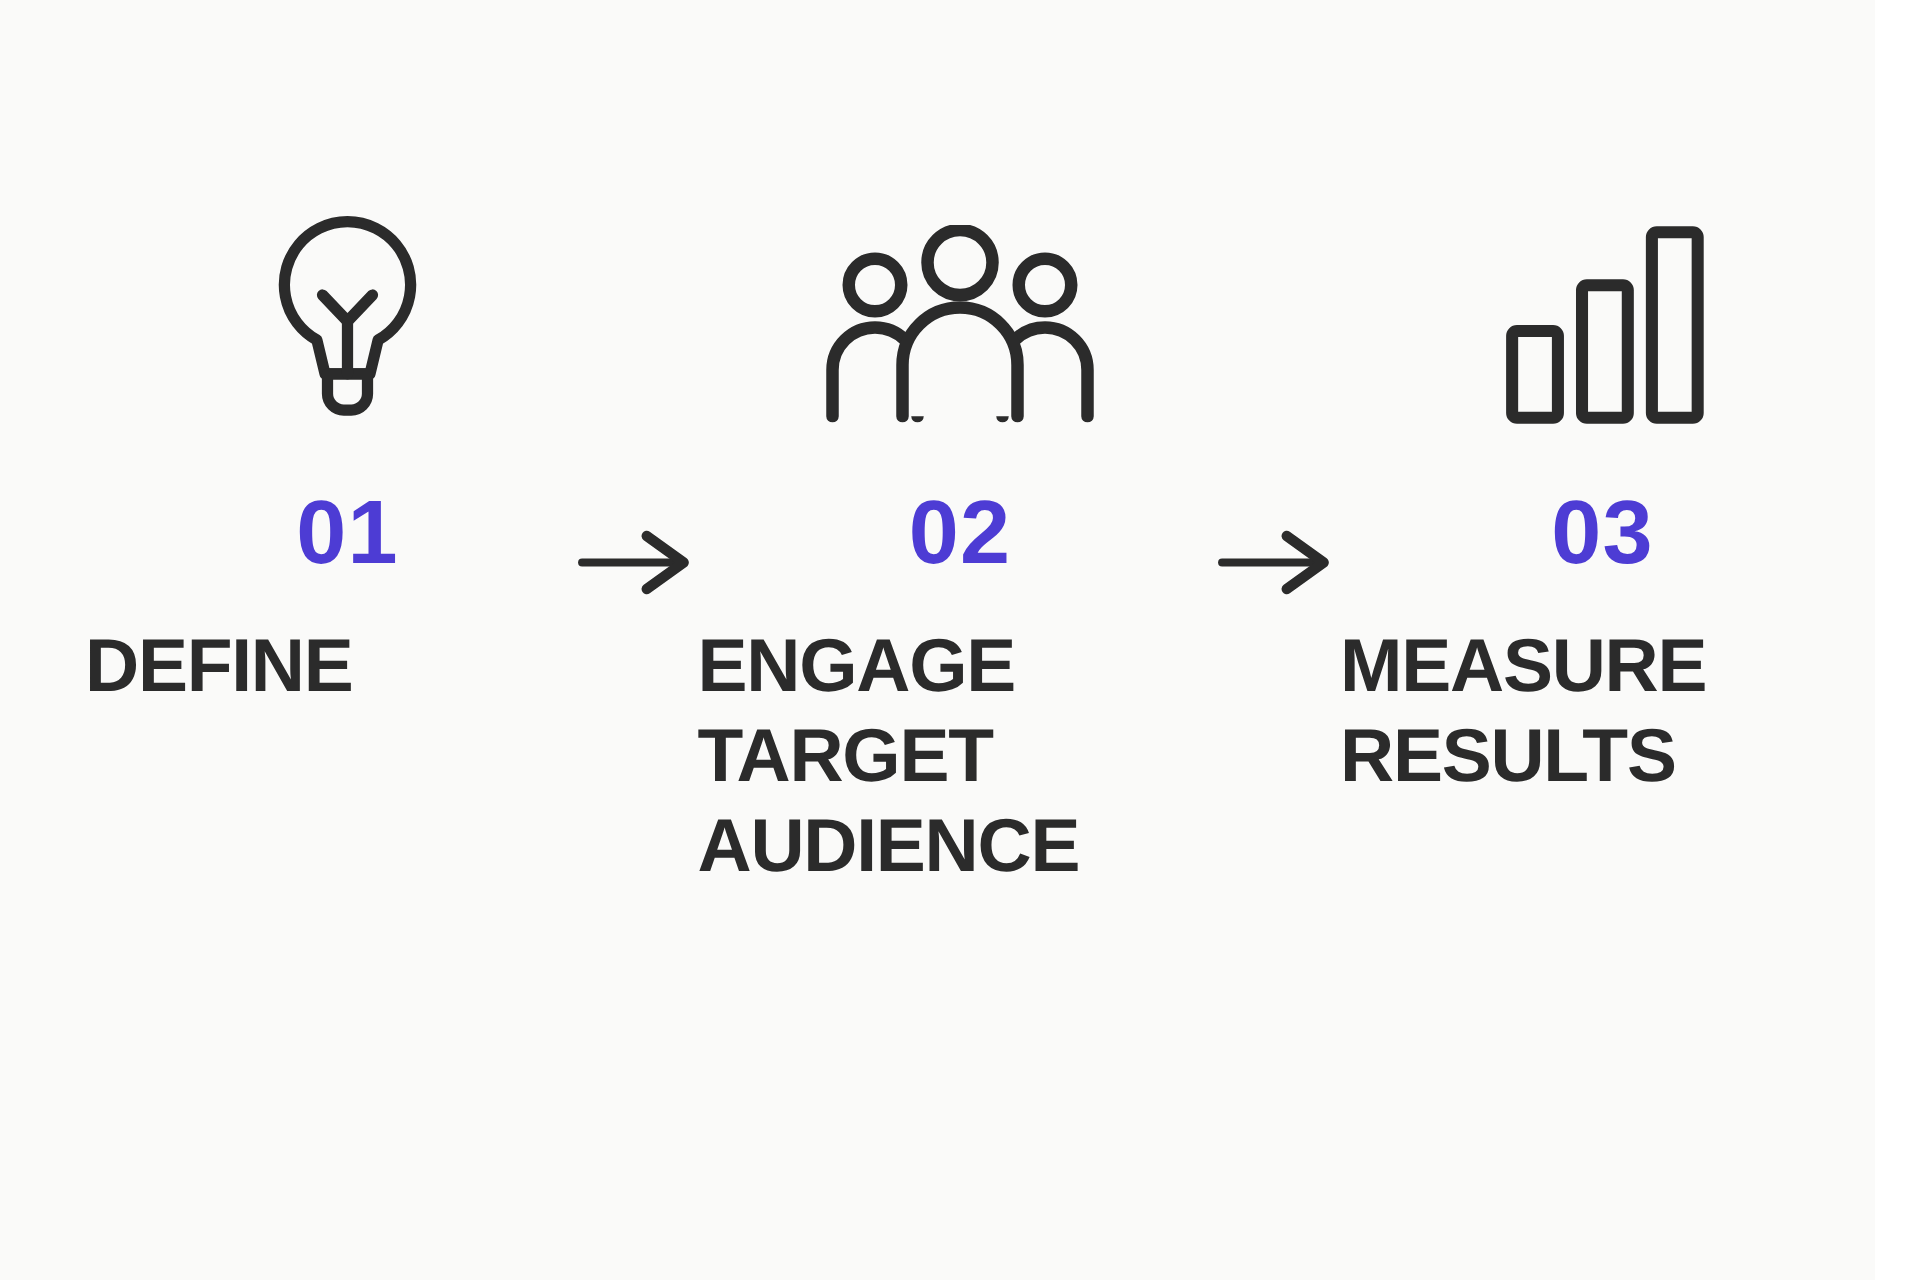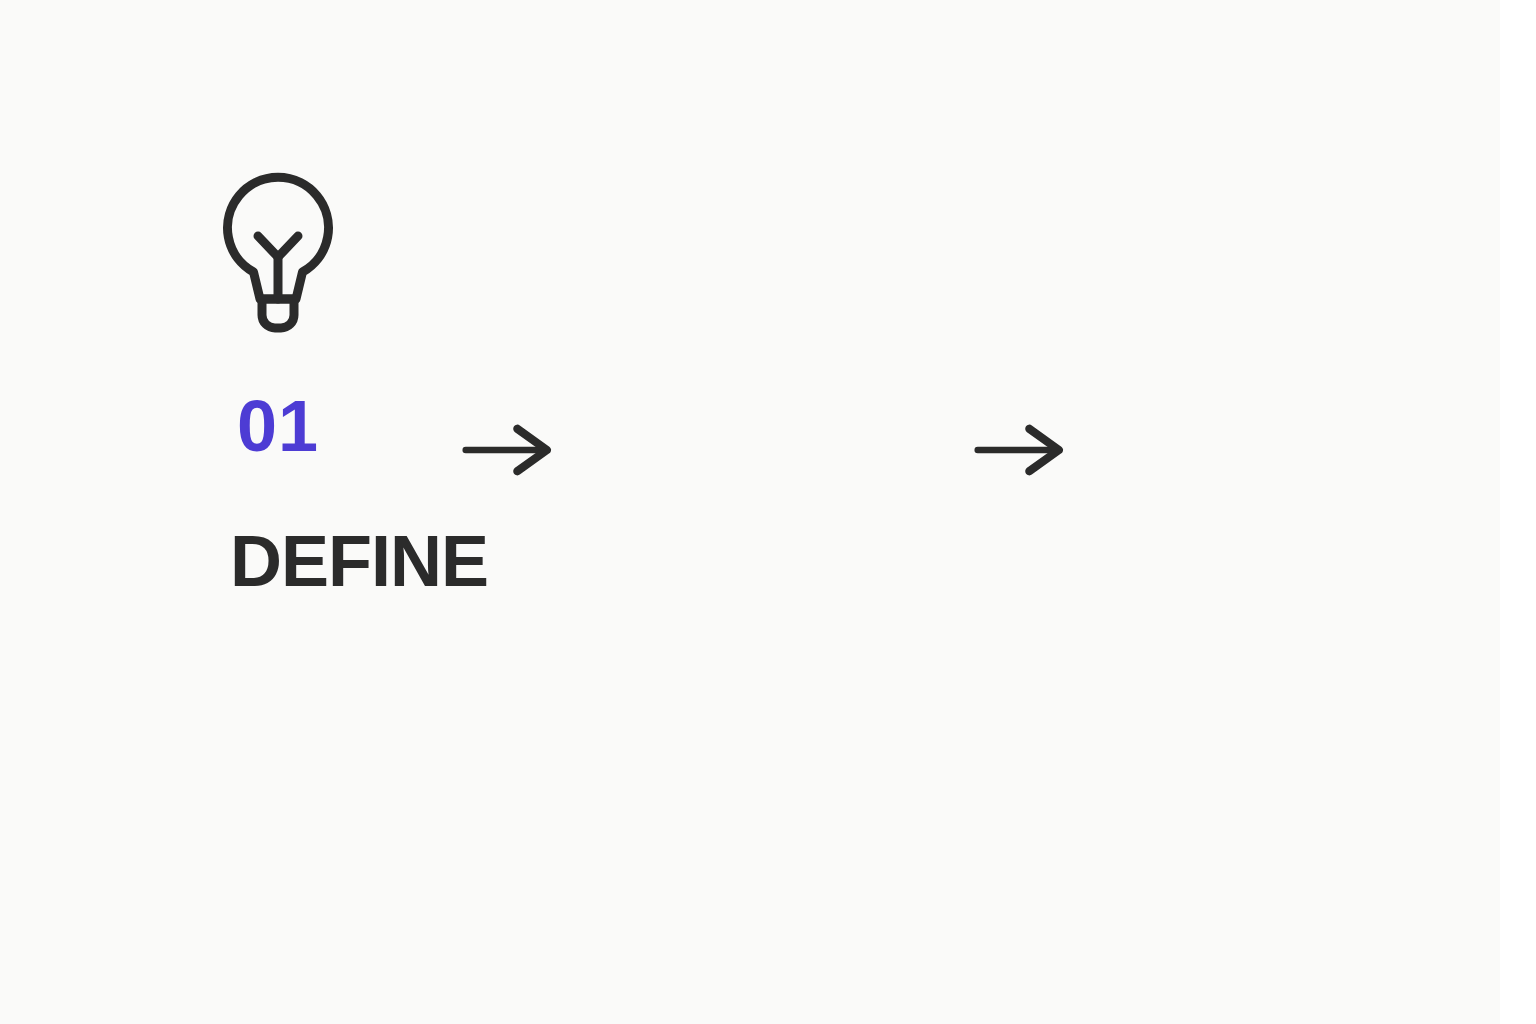--- a/index.html
+++ b/index.html
@@ -39,27 +39,26 @@
     font-weight: 700;
     line-height: 1;
     letter-spacing: 1px;
     color: var(--accent, #4d3cd4);
   }
   .step-label {
     position: absolute;
     top: 497px;
     left: 0;
     width: 100%;
-    text-align: right;
-    font-size: 72px;
+    text-align: left;
+    font-size: 60px;
     font-weight: 700;
     line-height: 72px;
     letter-spacing: -1px;
     color: var(--ink, #2b2b2b);
-    margin-top: 28px;
   }
   .connector {
     position: absolute;
     top: 424px;
     width: 96px;
     height: 52px;
     color: var(--stroke, #2b2b2b);
   }
   .connector svg {
     display: block;
@@ -95,22 +94,54 @@
     </div>
   </div>
 
   <div class="connector" id="connector-1">
     <svg viewBox="0 0 104 56" fill="none" xmlns="http://www.w3.org/2000/svg">
       <path d="M4 28 H84" stroke="currentColor" stroke-width="7" stroke-linecap="round"></path>
       <path d="M60 5 L92 28 L60 51" stroke="currentColor" stroke-width="9" stroke-linecap="round" stroke-linejoin="round"></path>
     </svg>
   </div>
 
+  <div class="step" id="step-2">
+    <div class="icon-wrap" id="people-wrap">
+      <svg width="220" height="158" viewBox="0 0 220 158" fill="none" xmlns="http://www.w3.org/2000/svg">
+        <circle cx="42" cy="48" r="21" stroke="currentColor" stroke-width="10"></circle>
+        <circle cx="178" cy="48" r="21" stroke="currentColor" stroke-width="10"></circle>
+        <path d="M8 153 V116 A34 34 0 0 1 76 116 V153" stroke="currentColor" stroke-width="10" stroke-linecap="round"></path>
+        <path d="M144 153 V116 A34 34 0 0 1 212 116 V153" stroke="currentColor" stroke-width="10" stroke-linecap="round"></path>
+        <path d="M64 153 V112 A46 46 0 0 1 156 112 V153" fill="#fafaf9" stroke="currentColor" stroke-width="10" stroke-linecap="round"></path>
+        <circle cx="110" cy="30" r="26" fill="#fafaf9" stroke="currentColor" stroke-width="10"></circle>
+      </svg>
+    </div>
+    <div class="step-number">02</div>
+    <div class="step-label">
+      <div>ENGAGE</div>
+      <div>TARGET</div>
+      <div>AUDIENCE</div>
+    </div>
+  </div>
 
   <div class="connector" id="connector-2">
     <svg viewBox="0 0 104 56" fill="none" xmlns="http://www.w3.org/2000/svg">
       <path d="M4 28 H84" stroke="currentColor" stroke-width="7" stroke-linecap="round"></path>
       <path d="M60 5 L92 28 L60 51" stroke="currentColor" stroke-width="9" stroke-linecap="round" stroke-linejoin="round"></path>
     </svg>
   </div>
 
+  <div class="step" id="step-3">
+    <div class="icon-wrap" id="barchart-wrap">
+      <svg width="164" height="160" viewBox="0 0 170 166" fill="none" xmlns="http://www.w3.org/2000/svg">
+        <rect x="10" y="88" width="38" height="72" rx="4" stroke="currentColor" stroke-width="10"></rect>
+        <rect x="68" y="50" width="38" height="110" rx="4" stroke="currentColor" stroke-width="10"></rect>
+        <rect x="126" y="6" width="38" height="154" rx="4" stroke="currentColor" stroke-width="10"></rect>
+      </svg>
+    </div>
+    <div class="step-number">03</div>
+    <div class="step-label">
+      <div>MEASURE</div>
+      <div>RESULTS</div>
+    </div>
+  </div>
 
 </div>
 
 </body></html>

